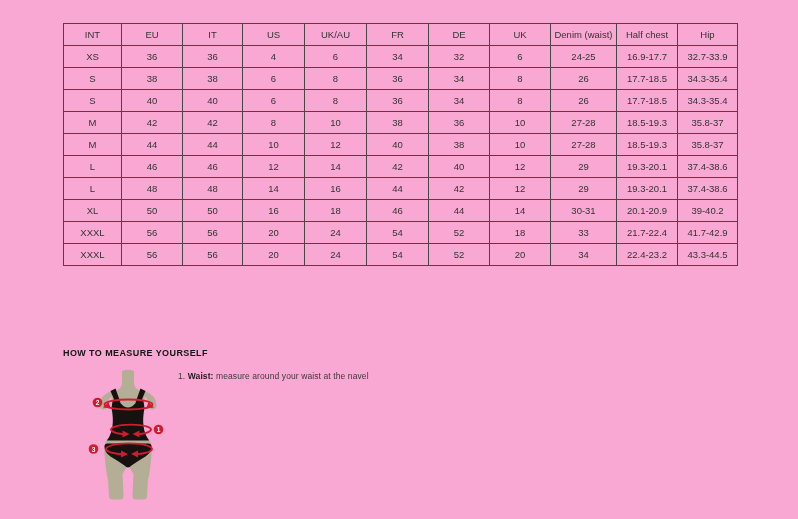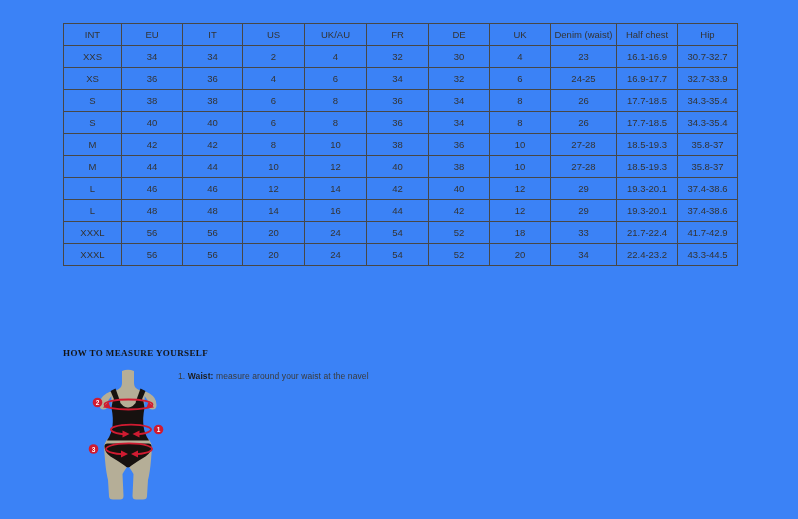--- a/index.html
+++ b/index.html
@@ -4,21 +4,21 @@
 <style>
   * { margin: 0; padding: 0; box-sizing: border-box; }
   html, body { background: #ffffff; }
   body {
     width: 798px; height: 519px;
     font-family: "Liberation Sans", sans-serif;
     position: relative;
     overflow: hidden;
     color: #2e2e2e;
   }
-  .page { position: relative; width: 798px; height: 519px; background: #3b82f6; }
+  .page { position: relative; width: 798px; height: 519px; background: #f9a8d4; }
 
   
   table.size-chart {
     position: absolute;
     left: 63px; top: 23px;
     width: 674px;
     border-collapse: collapse;
     table-layout: fixed;
   }
   table.size-chart th, table.size-chart td {
@@ -45,21 +45,20 @@
   col.c-hip { width: 60px; }
 
   
   .measure-heading {
     position: absolute;
     left: 63px; top: 348px;
     font-size: 9px;
     font-weight: 700;
     letter-spacing: 0.4px;
     color: #141414;
-    font-family: Liberation Serif, serif;
   }
   .figure-wrap {
     position: absolute;
     left: 78px; top: 368px;
     width: 100px; height: 135px;
   }
   ol.measure-steps {
     position: absolute;
     left: 178px; top: 371px;
     list-style: none;
@@ -103,33 +102,20 @@
           <th>FR</th>
           <th>DE</th>
           <th>UK</th>
           <th>Denim (waist)</th>
           <th>Half chest</th>
           <th>Hip</th>
         </tr>
     </thead>
     <tbody>
         <tr>
-          <td>XXS</td>
-          <td>34</td>
-          <td>34</td>
-          <td>2</td>
-          <td>4</td>
-          <td>32</td>
-          <td>30</td>
-          <td>4</td>
-          <td>23</td>
-          <td>16.1-16.9</td>
-          <td>30.7-32.7</td>
-        </tr>
-        <tr>
           <td>XS</td>
           <td>36</td>
           <td>36</td>
           <td>4</td>
           <td>6</td>
           <td>34</td>
           <td>32</td>
           <td>6</td>
           <td>24-25</td>
           <td>16.9-17.7</td>
@@ -205,20 +191,33 @@
           <td>48</td>
           <td>48</td>
           <td>14</td>
           <td>16</td>
           <td>44</td>
           <td>42</td>
           <td>12</td>
           <td>29</td>
           <td>19.3-20.1</td>
           <td>37.4-38.6</td>
+        </tr>
+        <tr>
+          <td>XL</td>
+          <td>50</td>
+          <td>50</td>
+          <td>16</td>
+          <td>18</td>
+          <td>46</td>
+          <td>44</td>
+          <td>14</td>
+          <td>30-31</td>
+          <td>20.1-20.9</td>
+          <td>39-40.2</td>
         </tr>
         <tr>
           <td>XXXL</td>
           <td>56</td>
           <td>56</td>
           <td>20</td>
           <td>24</td>
           <td>54</td>
           <td>52</td>
           <td>18</td>

